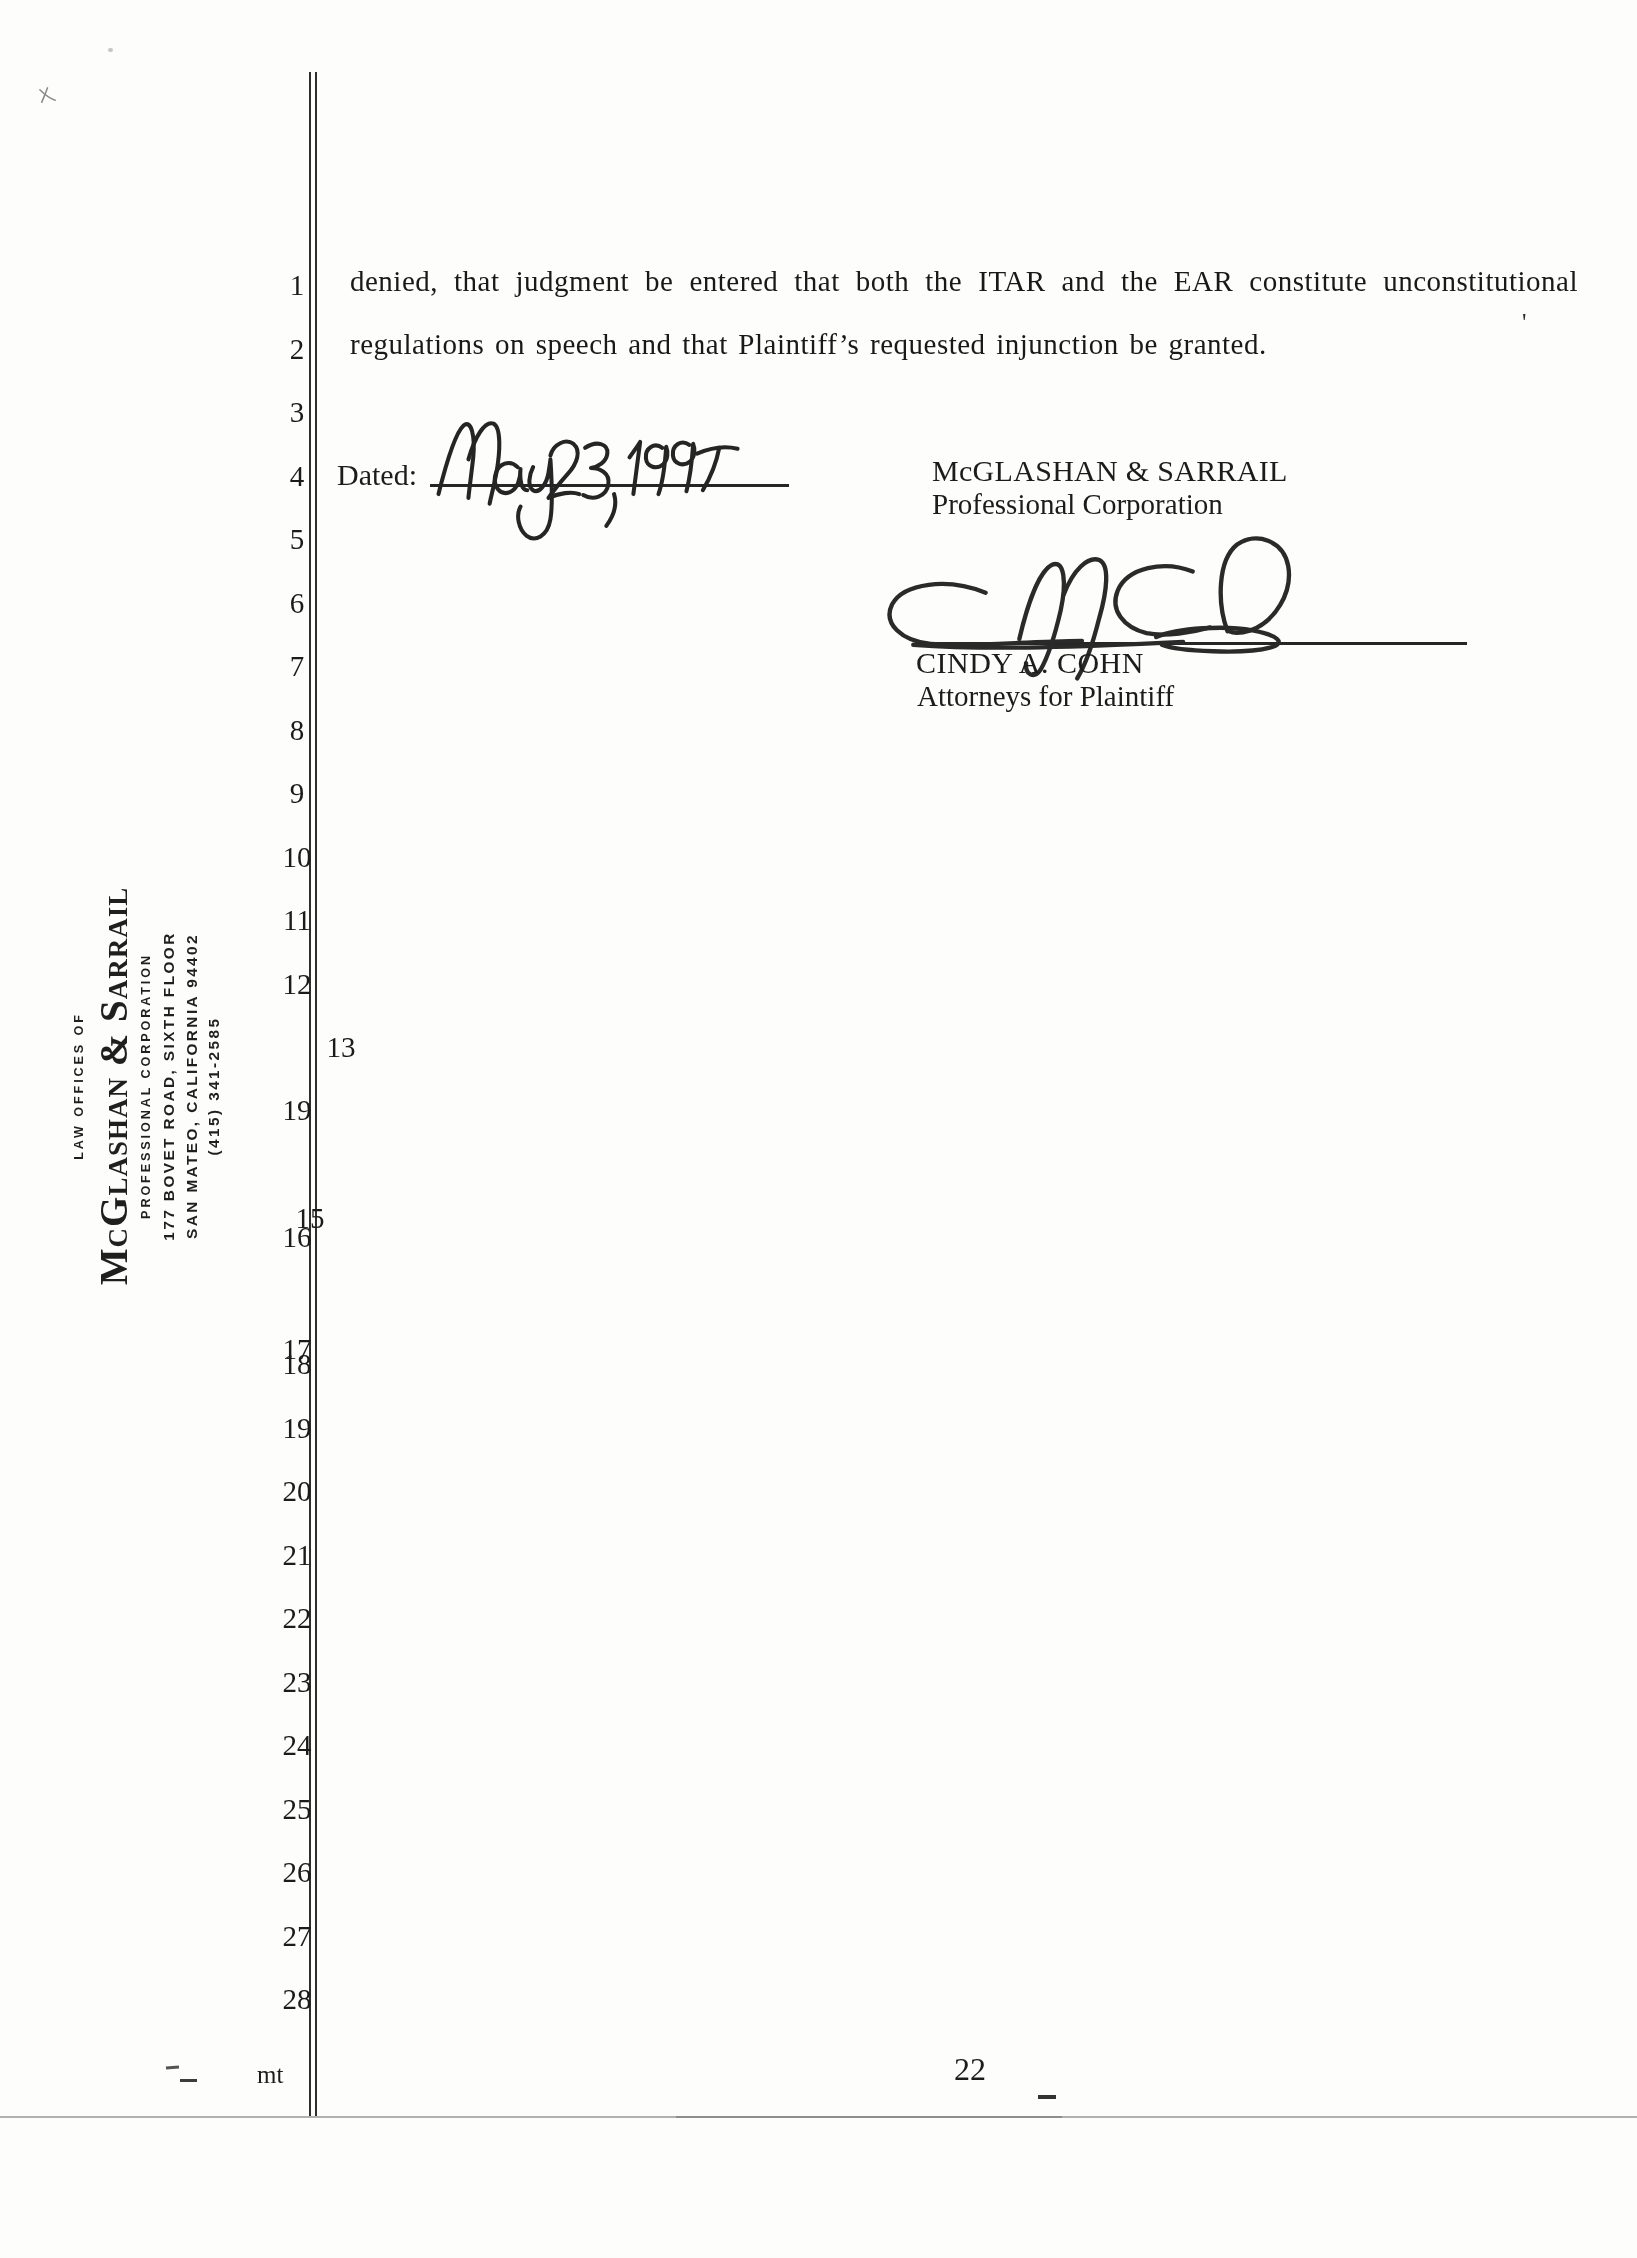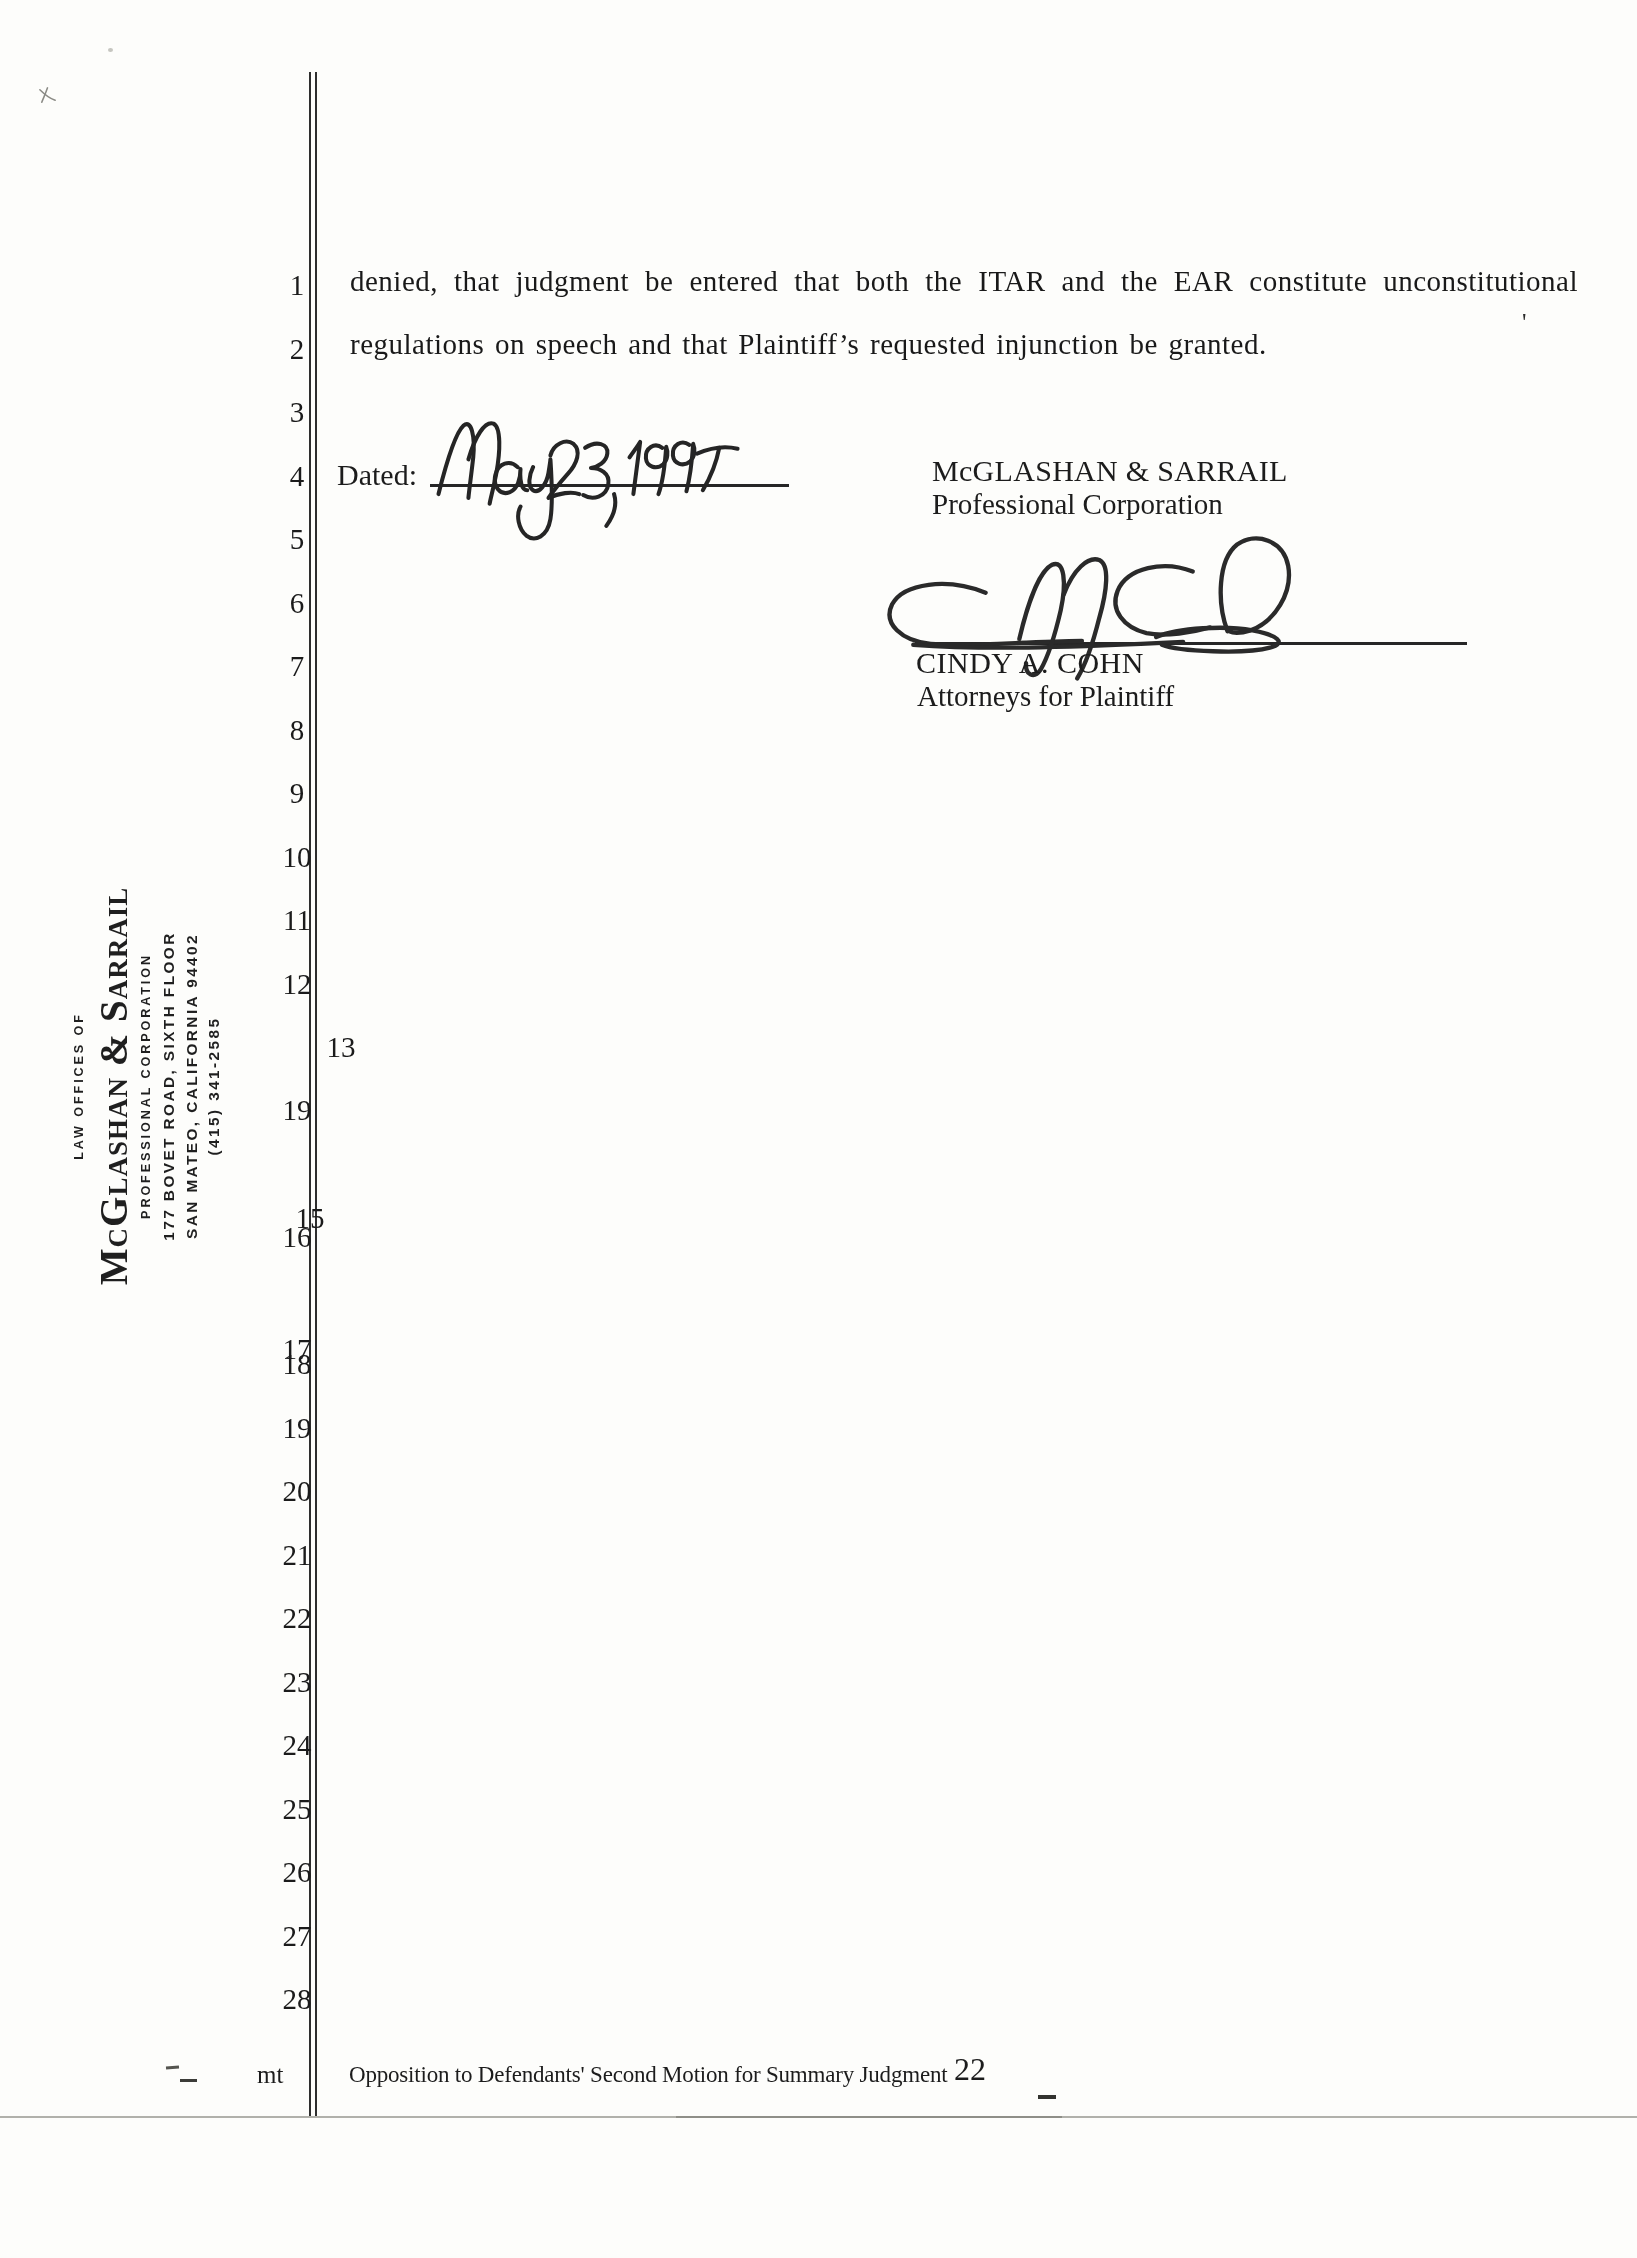--- a/index.html
+++ b/index.html
@@ -158,21 +158,20 @@
   <div class="letterhead">
     <div class="lh-small">LAW OFFICES OF</div>
     <div class="lh-name">McGlashan &amp; Sarrail</div>
     <div class="lh-small">PROFESSIONAL CORPORATION</div>
     <div class="lh-addr">177 BOVET ROAD, SIXTH FLOOR</div>
     <div class="lh-addr">SAN MATEO, CALIFORNIA 94402</div>
     <div class="lh-addr">(415) 341-2585</div>
   </div>
 
   <div class="footer-initials">mt</div>
-  <div class="footer-title">Opposition to Defendants' Second Motion for Summary Judgment</div>
   <div class="footer-page">22</div>
 
   <div class="bottom-scanline"></div>
   <div class="bottom-scanline-dark"></div>
   <div class="stray-apostrophe">'</div>
   <div class="speck"></div>
   <svg class="squiggle" width="21" height="21" viewBox="0 0 22 22" fill="none" stroke="#8a8a85" stroke-width="1.6" stroke-linecap="round">
     <path d="M 3,5 C 8,10 13,14 19,16"></path>
     <path d="M 11,3 C 9,9 7,13 5,18"></path>
   </svg>

